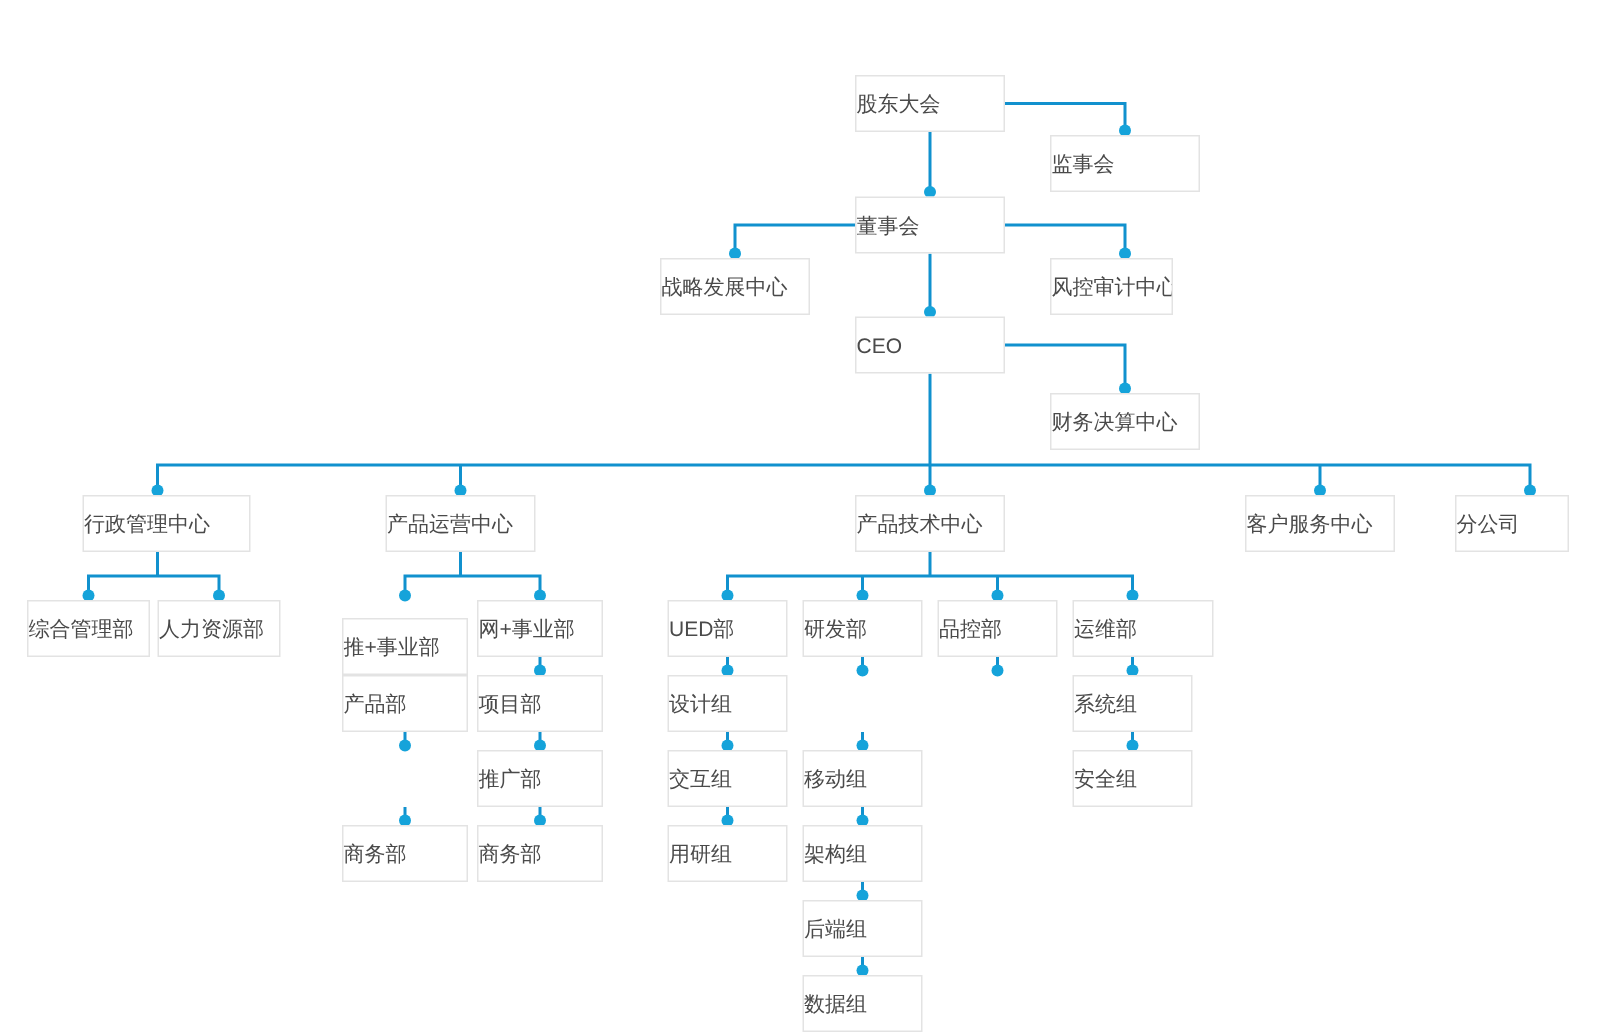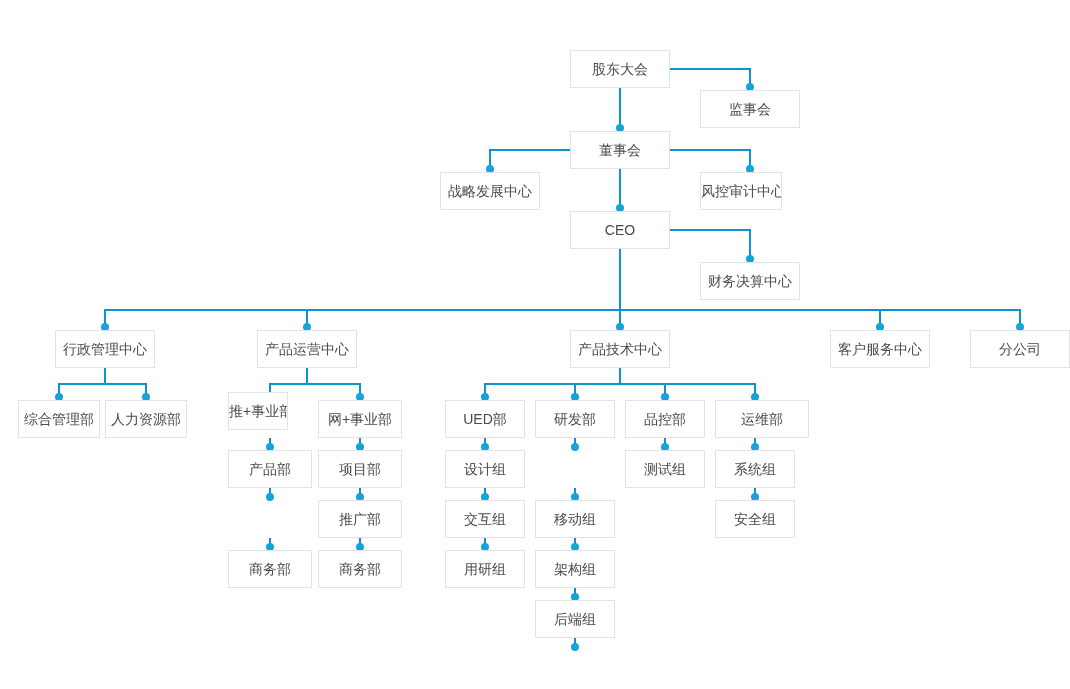--- a/index.html
+++ b/index.html
@@ -24,21 +24,20 @@
   }
   .node {
     position: absolute;
     height: 38px;
     box-sizing: border-box;
     background: #ffffff;
     border: 1px solid #e3e3e3;
     color: #4a4a4a;
     font-size: 14px;
     line-height: 36px;
-    text-align: center;
     white-space: nowrap;
     overflow: hidden;
   }
 </style>
 </head>
 <body>
 
 <div class="stage">
 
   <svg class="connectors" viewBox="0 0 1070 689" xmlns="http://www.w3.org/2000/svg">
@@ -120,48 +119,48 @@
   </svg>
 
   <div class="node" style="left:570px;top:50px;width:100px">股东大会</div>
   <div class="node" style="left:700px;top:90px;width:100px">监事会</div>
   <div class="node" style="left:570px;top:131px;width:100px">董事会</div>
   <div class="node" style="left:440px;top:172px;width:100px">战略发展中心</div>
   <div class="node" style="left:700px;top:172px;width:82px">风控审计中心</div>
   <div class="node" style="left:570px;top:211px;width:100px">CEO</div>
   <div class="node" style="left:700px;top:262px;width:100px">财务决算中心</div>
 
-  <div class="node" style="left:55px;top:330px;width:100px">行政管理中心</div>
+  <div class="node" style="left:55px;top:330px;width:112px">行政管理中心</div>
   <div class="node" style="left:257px;top:330px;width:100px">产品运营中心</div>
   <div class="node" style="left:570px;top:330px;width:100px">产品技术中心</div>
   <div class="node" style="left:830px;top:330px;width:100px">客户服务中心</div>
-  <div class="node" style="left:970px;top:330px;width:100px">分公司</div>
+  <div class="node" style="left:970px;top:330px;width:76px">分公司</div>
 
   <div class="node" style="left:18px;top:400px;width:82px">综合管理部</div>
   <div class="node" style="left:105px;top:400px;width:82px">人力资源部</div>
-  <div class="node" style="left:228px;top:392px;width:60px">推+事业部</div>
+  <div class="node" style="left:228px;top:412px;width:84px">推+事业部</div>
   <div class="node" style="left:318px;top:400px;width:84px">网+事业部</div>
   <div class="node" style="left:445px;top:400px;width:80px">UED部</div>
   <div class="node" style="left:535px;top:400px;width:80px">研发部</div>
   <div class="node" style="left:625px;top:400px;width:80px">品控部</div>
   <div class="node" style="left:715px;top:400px;width:94px">运维部</div>
 
   <div class="node" style="left:228px;top:450px;width:84px">产品部</div>
   <div class="node" style="left:228px;top:550px;width:84px">商务部</div>
 
   <div class="node" style="left:318px;top:450px;width:84px">项目部</div>
   <div class="node" style="left:318px;top:500px;width:84px">推广部</div>
   <div class="node" style="left:318px;top:550px;width:84px">商务部</div>
 
   <div class="node" style="left:445px;top:450px;width:80px">设计组</div>
   <div class="node" style="left:445px;top:500px;width:80px">交互组</div>
   <div class="node" style="left:445px;top:550px;width:80px">用研组</div>
 
   <div class="node" style="left:535px;top:500px;width:80px">移动组</div>
   <div class="node" style="left:535px;top:550px;width:80px">架构组</div>
   <div class="node" style="left:535px;top:600px;width:80px">后端组</div>
+  <div class="node" style="left:535px;top:650px;width:80px">数据组</div>
 
-  <div class="node" style="left:625px;top:450px;width:80px">测试组</div>
 
   <div class="node" style="left:715px;top:450px;width:80px">系统组</div>
   <div class="node" style="left:715px;top:500px;width:80px">安全组</div>
 
 </div>
 
 </body></html>

